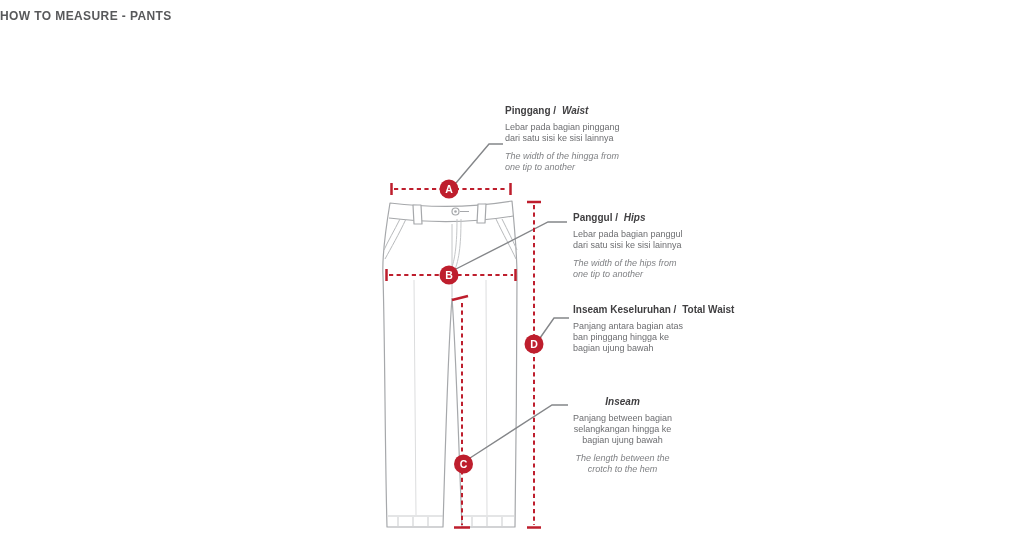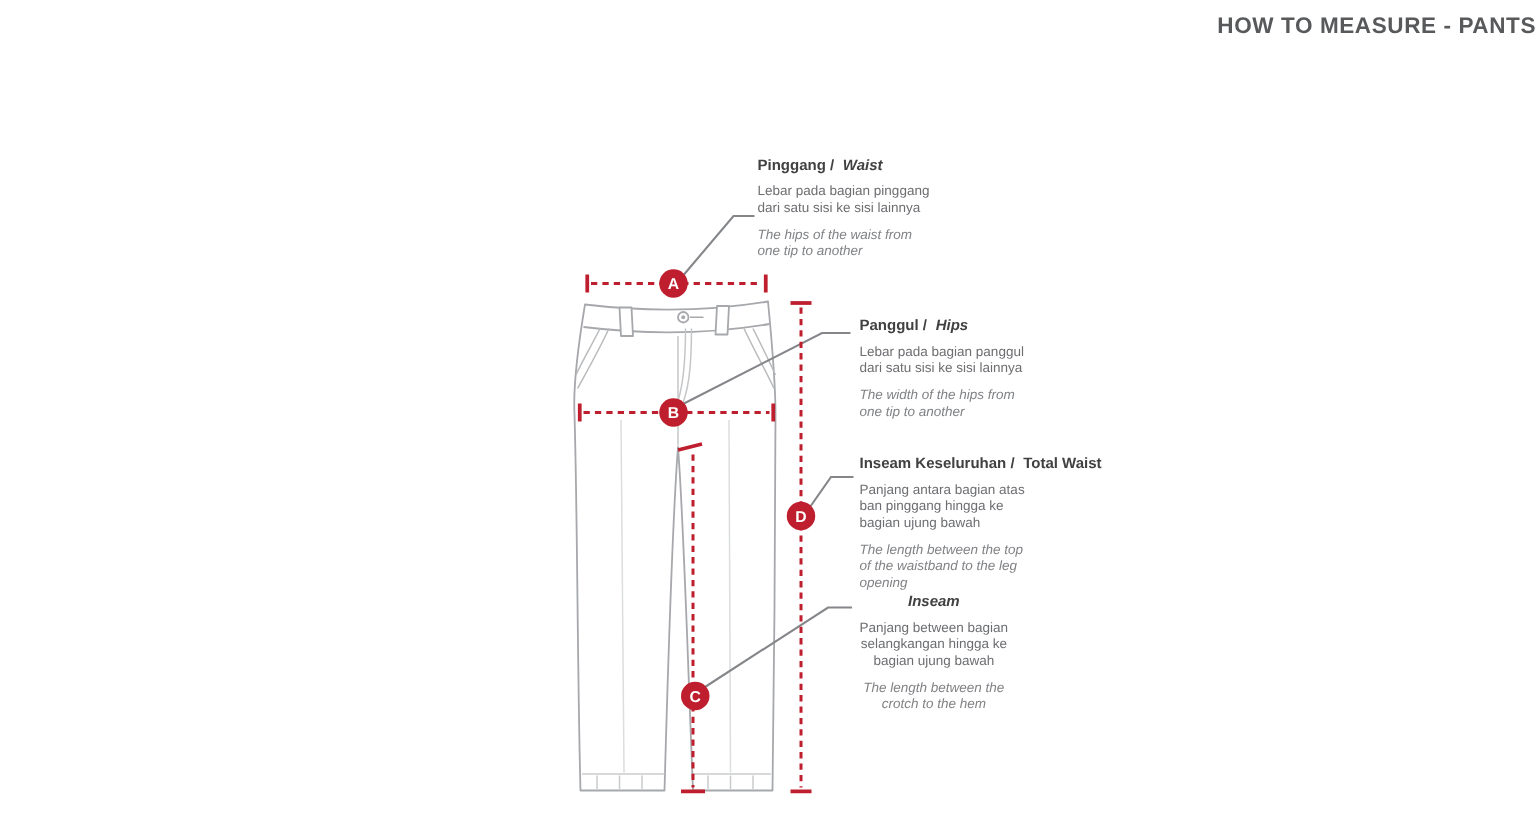--- a/index.html
+++ b/index.html
@@ -1,19 +1,19 @@
 <!DOCTYPE html>
 <html><head>
 <meta charset="utf-8">
 <style>
   html,body{margin:0;padding:0;background:#fff;}
   .page{position:relative;width:1024px;height:549px;background:#fff;overflow:hidden;
         font-family:"Liberation Sans",sans-serif;}
-  .title{position:absolute;top:9px;left:0;width:100%;text-align:right;
-         font-size:15px;font-weight:bold;color:#58595B;letter-spacing:.4px;}
+  .title{position:absolute;top:9px;left:0;width:100%;text-align:left;
+         font-size:12px;font-weight:bold;color:#58595B;letter-spacing:.4px;}
   .diagram-svg{position:absolute;top:0;left:0;}
   .sec{position:absolute;white-space:nowrap;}
   .sec h3{margin:0 0 5px 0;font-size:10px;font-weight:bold;color:#414042;line-height:12px;}
   .it{font-style:italic;}
   .gap{margin-left:3px;}
   .desc{font-size:9px;color:#6D6E71;line-height:11px;}
   .desc.en{color:#808285;font-style:italic;margin-top:7px;}
   #sec-waist{left:505px;top:105px;}
   #sec-hips{left:573px;top:212px;}
   #sec-total{left:573px;top:304px;}
@@ -113,21 +113,21 @@
   <div class="sec" id="sec-waist">
     <h3>
       <span>Pinggang /</span>
       <span class="it gap">Waist</span>
     </h3>
     <div class="desc">
       <div>Lebar pada bagian pinggang</div>
       <div>dari satu sisi ke sisi lainnya</div>
     </div>
     <div class="desc en">
-      <div>The hips of the waist from</div>
+      <div>The width of the hingga from</div>
       <div>one tip to another</div>
     </div>
   </div>
 
   <div class="sec" id="sec-hips">
     <h3>
       <span>Panggul /</span>
       <span class="it gap">Hips</span>
     </h3>
     <div class="desc">
@@ -143,25 +143,20 @@
   <div class="sec" id="sec-total">
     <h3>
       <span>Inseam Keseluruhan /</span>
       <span class="gap">Total Waist</span>
     </h3>
     <div class="desc">
       <div>Panjang antara bagian atas</div>
       <div>ban pinggang hingga ke</div>
       <div>bagian ujung bawah</div>
     </div>
-    <div class="desc en">
-      <div>The length between the top</div>
-      <div>of the waistband to the leg</div>
-      <div>opening</div>
-    </div>
   </div>
 
   <div class="sec" id="sec-inseam">
     <h3>
       <span class="it">Inseam</span>
     </h3>
     <div class="desc">
       <div>Panjang between bagian</div>
       <div>selangkangan hingga ke</div>
       <div>bagian ujung bawah</div>

